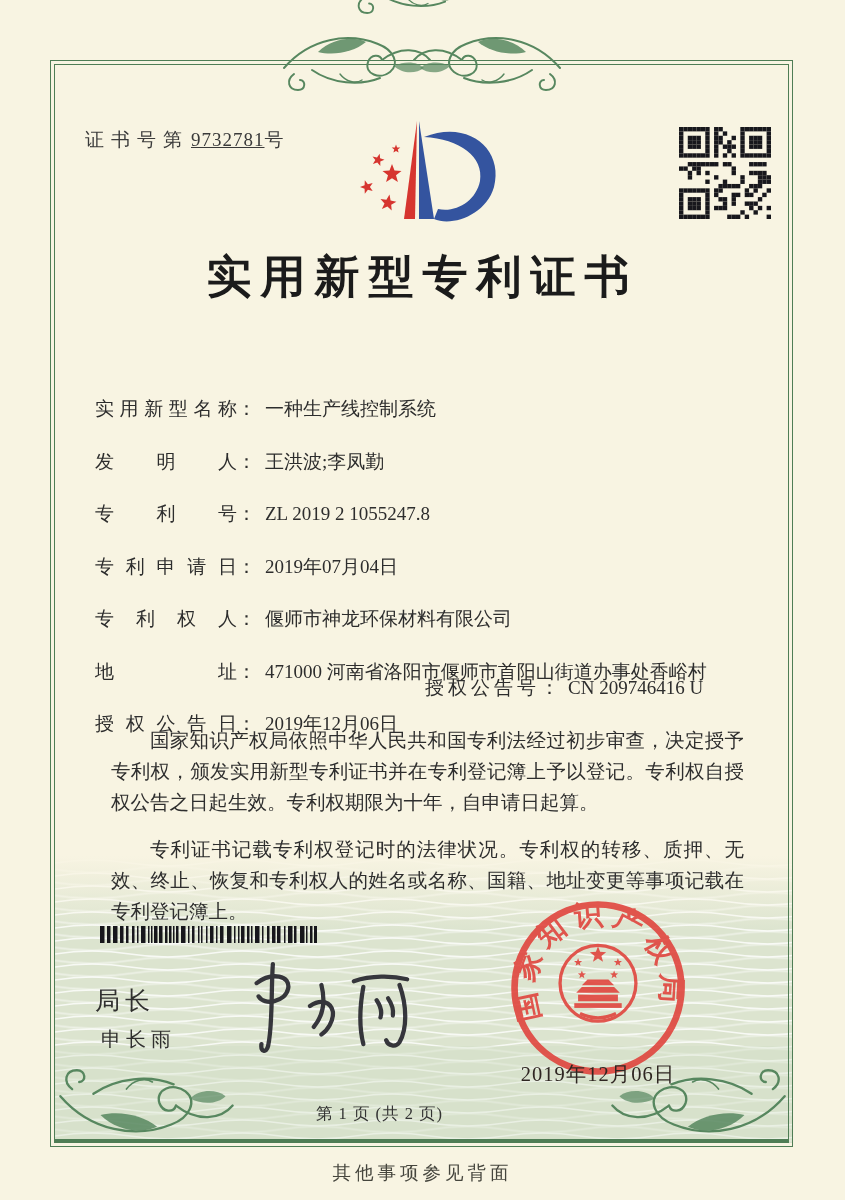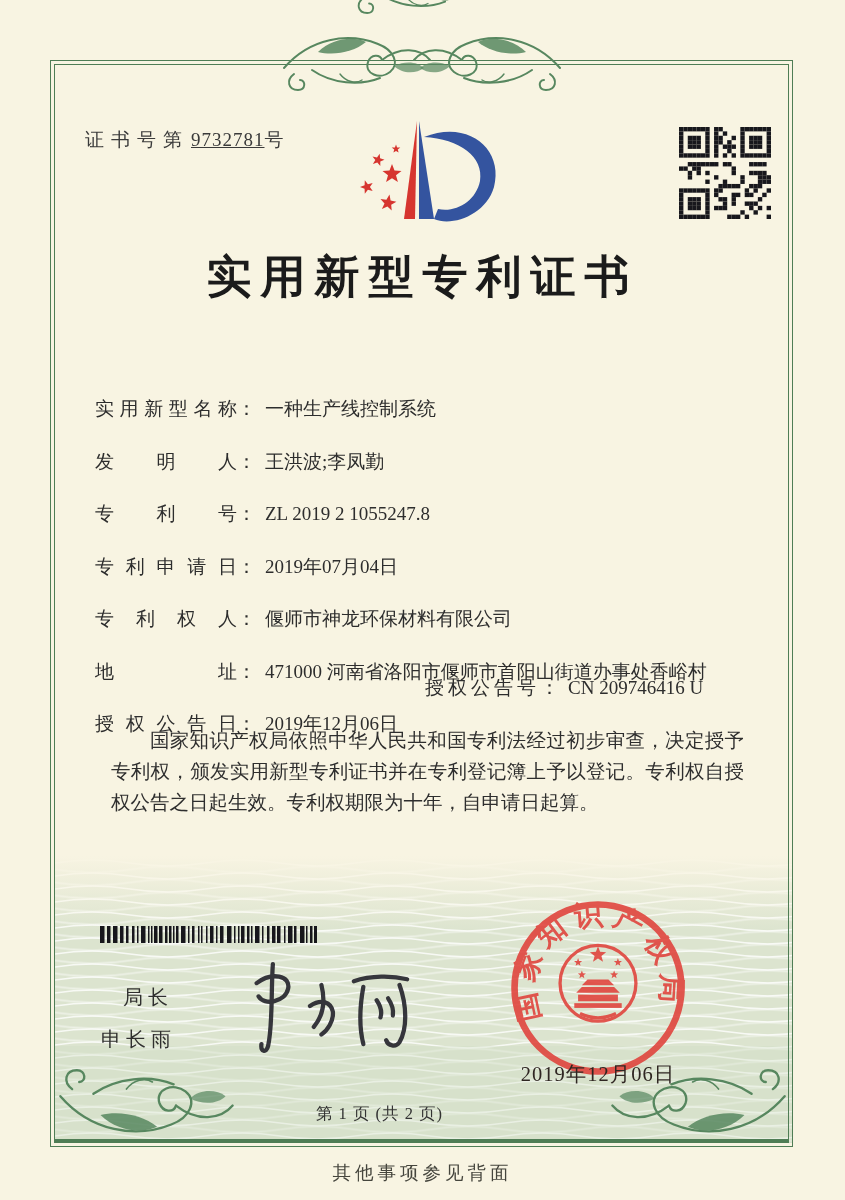--- a/index.html
+++ b/index.html
@@ -24,22 +24,22 @@
     font-size:45px;font-weight:bold;letter-spacing:9px;color:#1b1b1b;z-index:3;white-space:nowrap;}
   .row{position:absolute;left:95px;font-size:19px;color:#2d2d2d;white-space:nowrap;z-index:3;}
   .flabel{display:inline-block;width:142px;text-align:justify;text-align-last:justify;margin-top:36px;-moz-text-align-last:justify;}
   .colon{margin-right:9px;}
   .pair2{position:absolute;left:330px;top:0;white-space:nowrap;}
   .pair2 .plabel{letter-spacing:4px;}
   .paras{position:absolute;left:95px;top:709px;width:665px;font-size:19.5px;line-height:31px;
     text-align:justify;color:#2e2e2e;z-index:3;}
   .paras p{margin:16px;text-indent:2em;}
   .barcode-svg{position:absolute;left:100px;top:926px;z-index:3;}
-  .sig-title{position:absolute;left:95px;top:984px;font-size:20px;letter-spacing:5px;
-    font-family:"Liberation Sans",sans-serif;color:#30302f;z-index:3;margin-left:28px;}
+  .sig-title{position:absolute;left:95px;top:984px;font-size:25px;letter-spacing:5px;
+    font-family:"Liberation Sans",sans-serif;color:#30302f;z-index:3;}
   .sig-name{position:absolute;left:101px;top:1026px;font-size:20px;letter-spacing:5px;
     font-family:Liberation Sans, sans-serif;color:#30302f;z-index:3;}
   .sig-svg{position:absolute;left:230px;top:950px;z-index:3;}
   .seal-svg{position:absolute;left:506px;top:896px;z-index:3;}
   .seal-date{position:absolute;left:508px;top:1060px;width:180px;text-align:center;
     font-size:20.5px;letter-spacing:1px;color:#2f2622;z-index:4;white-space:nowrap;}
   .page-no{position:absolute;left:50px;top:1103px;width:659px;text-align:center;
     font-size:16.5px;color:#333;z-index:4;letter-spacing:1px;}
   .back-note{position:absolute;left:0;top:1160px;width:845px;text-align:center;
     font-size:18.5px;color:#45453d;letter-spacing:4px;z-index:3;}
@@ -330,20 +330,21 @@
 </div>
 <div class="row" style="top:675px">
   <span class="flabel">授权公告日</span><span class="colon">：</span><span>2019年12月06日</span>
   <span class="pair2">
     <span class="plabel">授权公告号</span><span class="colon">：</span><span>CN 209746416 U</span>
   </span>
 </div>
 
 <div class="paras">
   <p>国家知识产权局依照中华人民共和国专利法经过初步审查，决定授予专利权，颁发实用新型专利证书并在专利登记簿上予以登记。专利权自授权公告之日起生效。专利权期限为十年，自申请日起算。</p>
+  <p>专利证书记载专利权登记时的法律状况。专利权的转移、质押、无效、终止、恢复和专利权人的姓名或名称、国籍、地址变更等事项记载在专利登记簿上。</p>
 </div>
 
 <svg class="barcode-svg" width="218" height="17" viewBox="0 0 218 17">
   <g id="barcode-bars">
       <rect x="0" y="0" width="4.5" height="17" fill="#17171c"></rect>
       <rect x="7" y="0" width="3.5" height="17" fill="#17171c"></rect>
       <rect x="13" y="0" width="4.5" height="17" fill="#17171c"></rect>
       <rect x="20" y="0" width="3.5" height="17" fill="#17171c"></rect>
       <rect x="26" y="0" width="2.5" height="17" fill="#17171c"></rect>
       <rect x="32" y="0" width="2.5" height="17" fill="#17171c"></rect>

